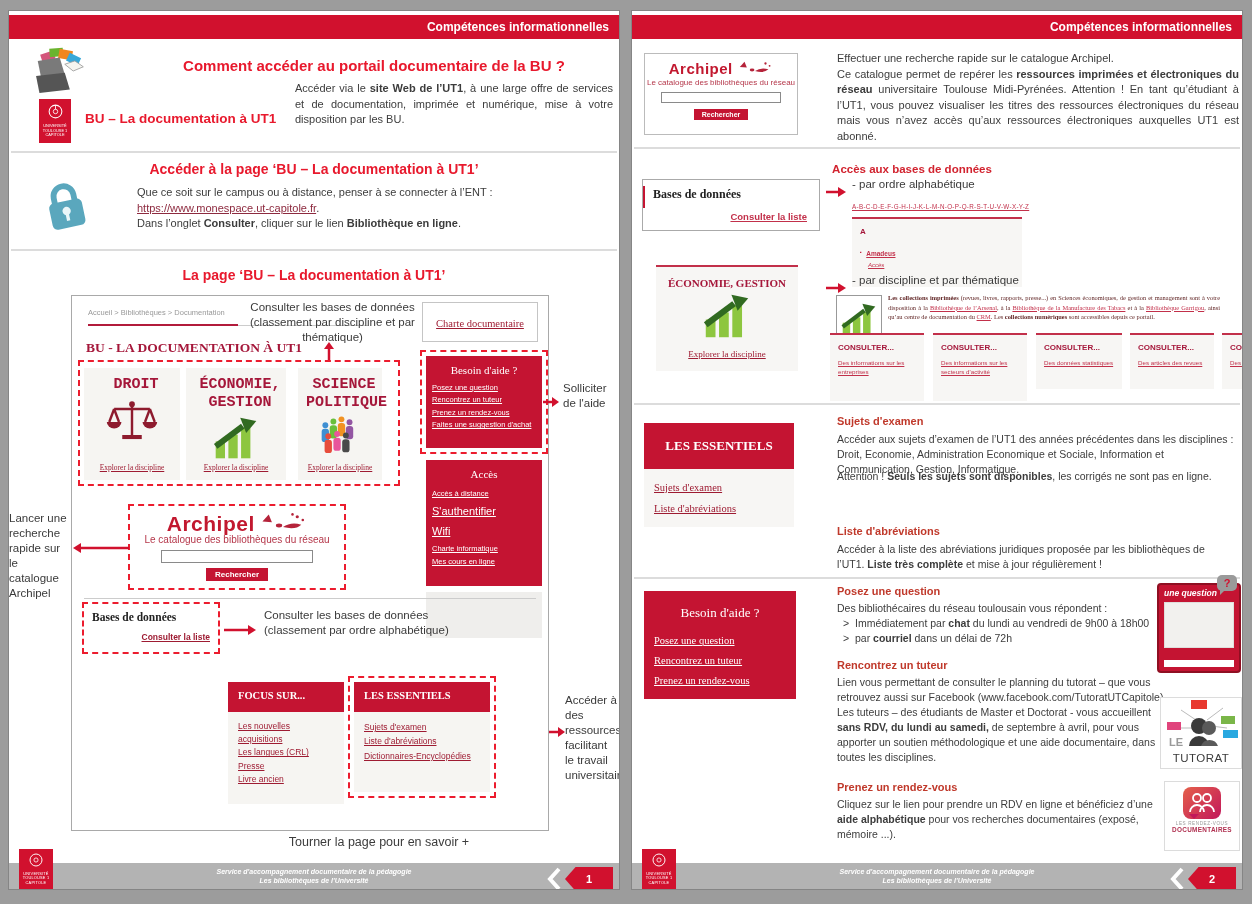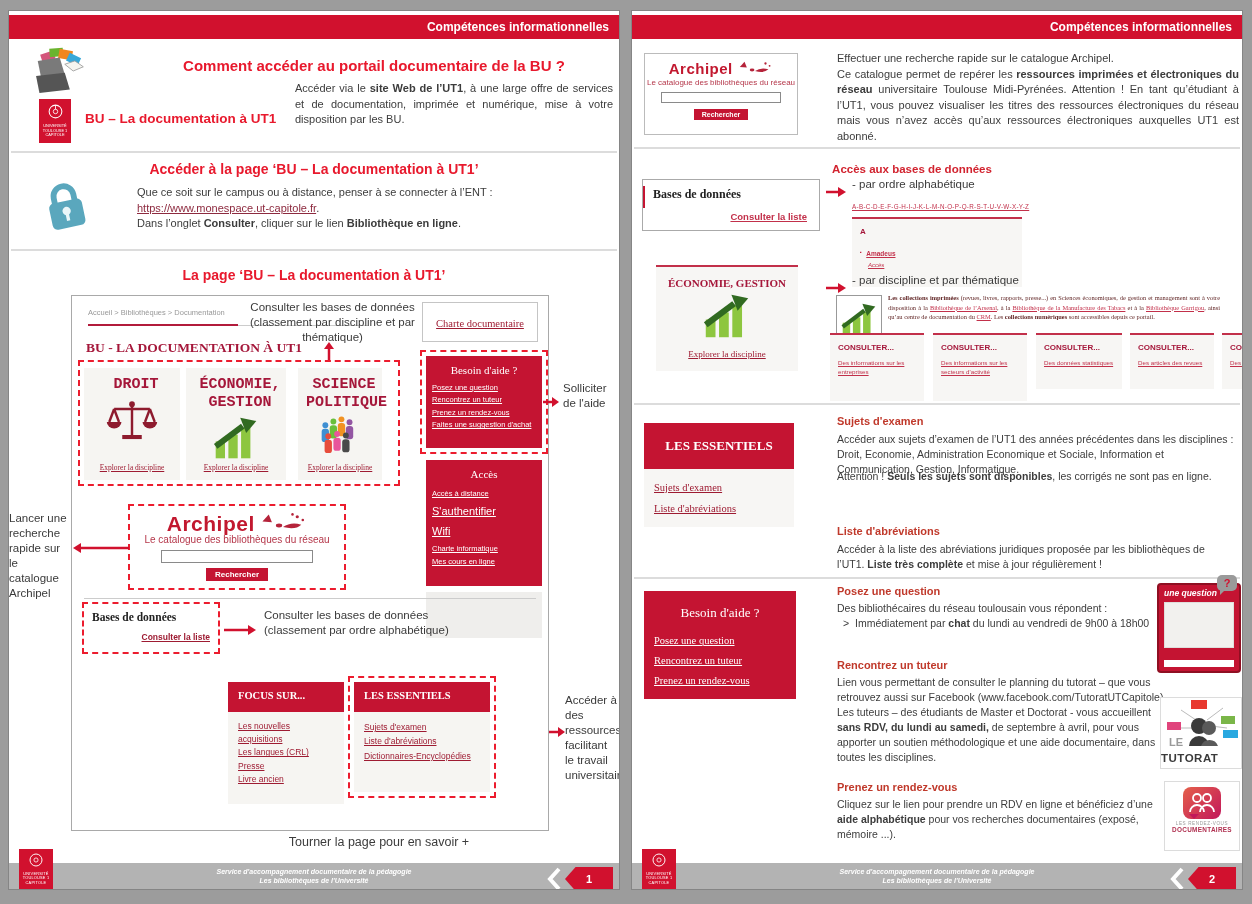--- a/index.html
+++ b/index.html
@@ -40,21 +40,21 @@
   .cons-box .cl { font-size:6.2px; color:#c2304a; text-decoration:underline; margin:6px 8px 0 8px; line-height:1.5; }
   .qwidget { position:absolute; left:525px; top:572px; width:84px; height:90px; background:#c41432; border:2px solid #8f0f22; border-radius:4px; }
   .q-bubble { position:absolute; top:-10px; right:2px; width:20px; height:16px; background:#9a9a9a; border-radius:5px; color:#d1112e; font-weight:bold; font-size:11px; text-align:center; line-height:16px; }
   .q-bubble:after { content:""; position:absolute; left:3px; bottom:-4px; border:4px solid transparent; border-top-color:#9a9a9a; border-left-color:#9a9a9a; }
   .q-head { color:#fff; font-weight:bold; font-style:italic; font-size:8.5px; padding:3px 0 0 5px; }
   .q-body { position:absolute; left:5px; top:17px; right:5px; height:46px; background:#f2f1ee; border:1px solid #e0dedb; }
   .q-foot { position:absolute; left:5px; bottom:4px; right:5px; height:12px; }
   .q-input { position:absolute; left:0; bottom:0; right:0; height:7px; background:#fff; }
   .tutorat { position:absolute; left:528px; top:686px; width:82px; height:72px; background:#fff; border:1px solid #dcdcdc; }
   .tut-le { position:absolute; left:8px; top:38px; font-size:11px; color:#9a9a9a; font-weight:bold; }
-  .tut-main { position:absolute; left:0; right:0; bottom:4px; font-size:11.5px; font-weight:bold; color:#3a3a3a; letter-spacing:0.5px; }
+  .tut-main { position:absolute; left:0; right:0; bottom:4px; text-align:center; font-size:11.5px; font-weight:normal; color:#3a3a3a; letter-spacing:0.5px; }
   .rdv { position:absolute; left:532px; top:770px; width:76px; height:70px; background:#fff; border:1px solid #dcdcdc; text-align:center; }
   .rdv-bubble { position:relative; width:38px; height:32px; margin:5px auto 2px; background:linear-gradient(135deg,#e5604b,#c2185b); border-radius:8px; }
   .rdv-bubble:after { content:""; position:absolute; left:6px; bottom:-5px; border:5px solid transparent; border-top-color:#c2185b; }
   .rdv-l1 { font-size:4.6px; color:#9a9a9a; letter-spacing:0.6px; }
   .rdv-l2 { font-size:6.4px; color:#b03050; font-weight:bold; letter-spacing:0.3px; }
   .alpha { font-size:6.3px; color:#c2304a; text-decoration:underline; letter-spacing:0.3px; }
   .listbox { position:absolute; left:220px; top:206px; width:170px; height:70px; background:#f7f6f4; border-top:2px solid #c2304a; }
   b { font-weight:bold; }
 </style>
 </head>
@@ -434,20 +434,21 @@
   <div class="abs redbox" style="left:12px;top:580px;width:152px;height:108px;padding:14px 0 0 0">
     <div class="ser" style="font-size:13px;text-align:center;margin-bottom:10px">Besoin d'aide ?</div>
     <span class="wlink ser" style="font-size:10.5px;line-height:1.9;margin-left:10px;cursor:pointer">Posez une question</span>
     <span class="wlink ser" style="font-size:10.5px;line-height:1.9;margin-left:10px;cursor:pointer">Rencontrez un tuteur</span>
     <span class="wlink ser" style="font-size:10.5px;line-height:1.9;margin-left:10px;cursor:pointer">Prenez un rendez-vous</span>
   </div>
 
   <div class="abs h-red" style="left:205px;top:574px">Posez une question</div>
   <div class="abs p-txt" style="left:205px;top:590px;width:330px">Des bibliothécaires du réseau toulousain vous répondent :</div>
   <p class="abs p-txt" style="left:211px;top:605px;width:320px"><span>&gt;</span><span>&nbsp;&nbsp;</span><span>Immédiatement par </span><b>chat</b><span> du lundi au vendredi de 9h00 à 18h00</span></p>
+  <p class="abs p-txt" style="left:211px;top:620px;width:320px"><span>&gt;</span><span>&nbsp;&nbsp;</span><span>par </span><b>courriel</b><span> dans un délai de 72h</span></p>
 
   <div class="qwidget">
     <div class="q-bubble"><span>?</span></div>
     <div class="q-head">une question</div>
     <div class="q-body"></div>
     <div class="q-foot">
         <div class="q-input"></div>
       </div>
   </div>
 

